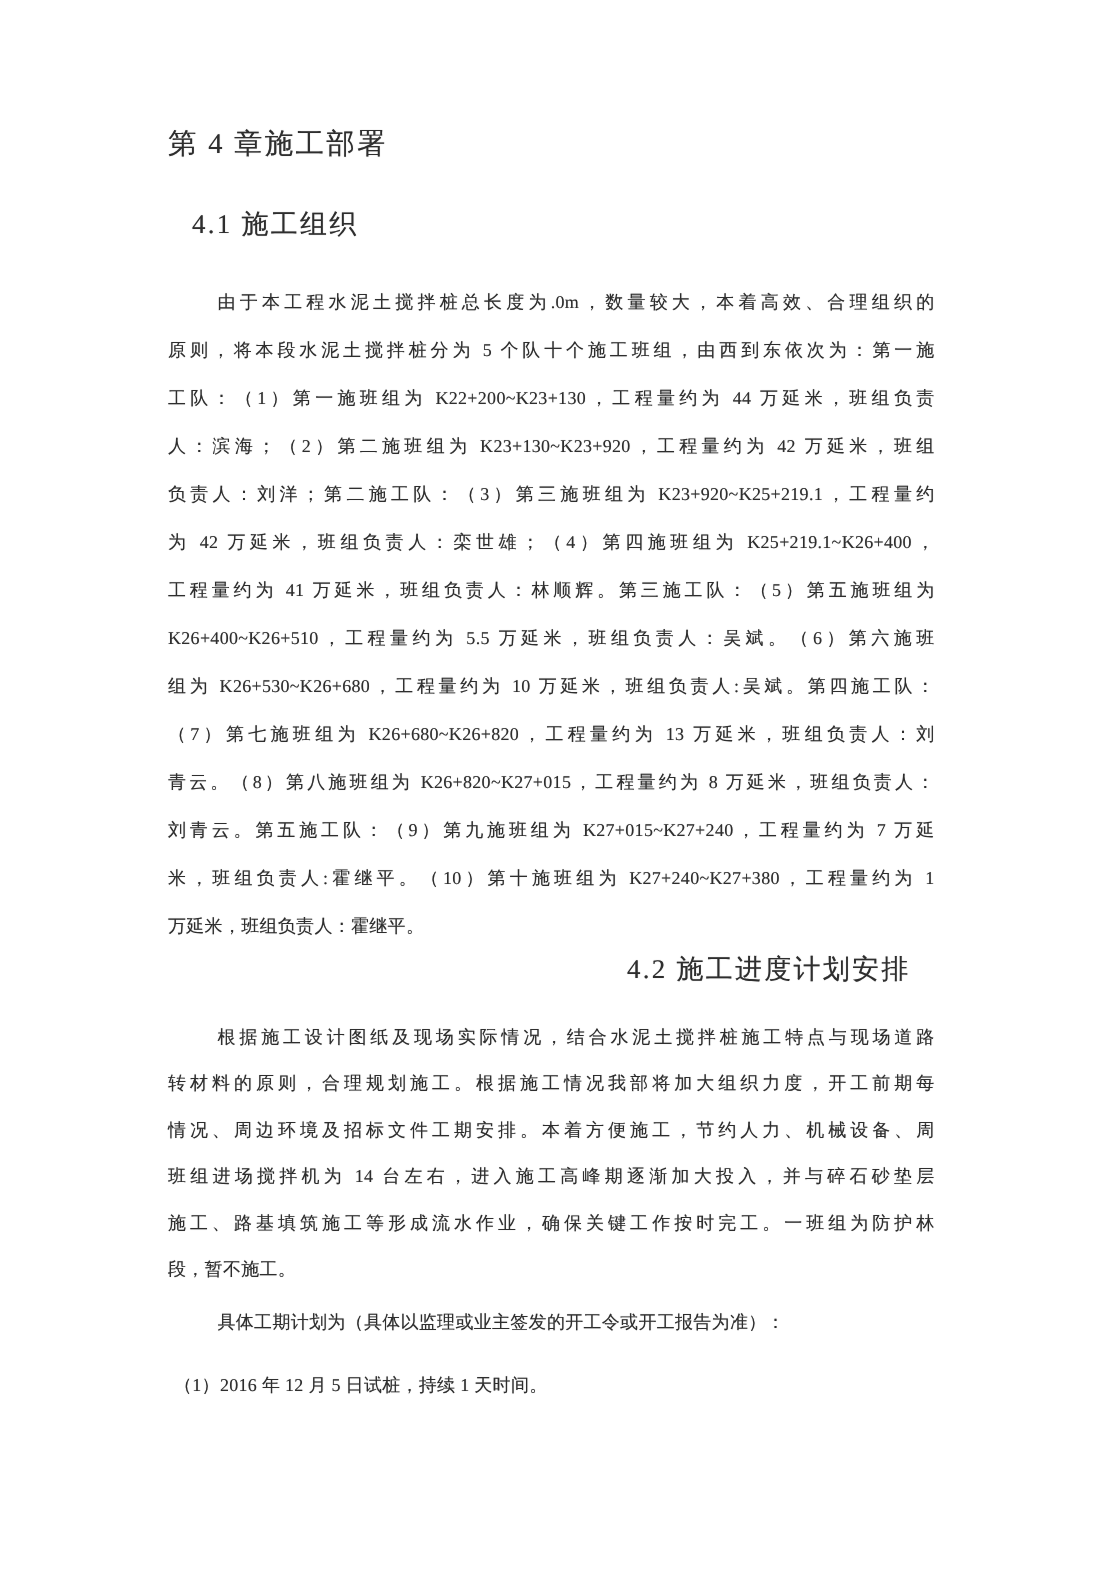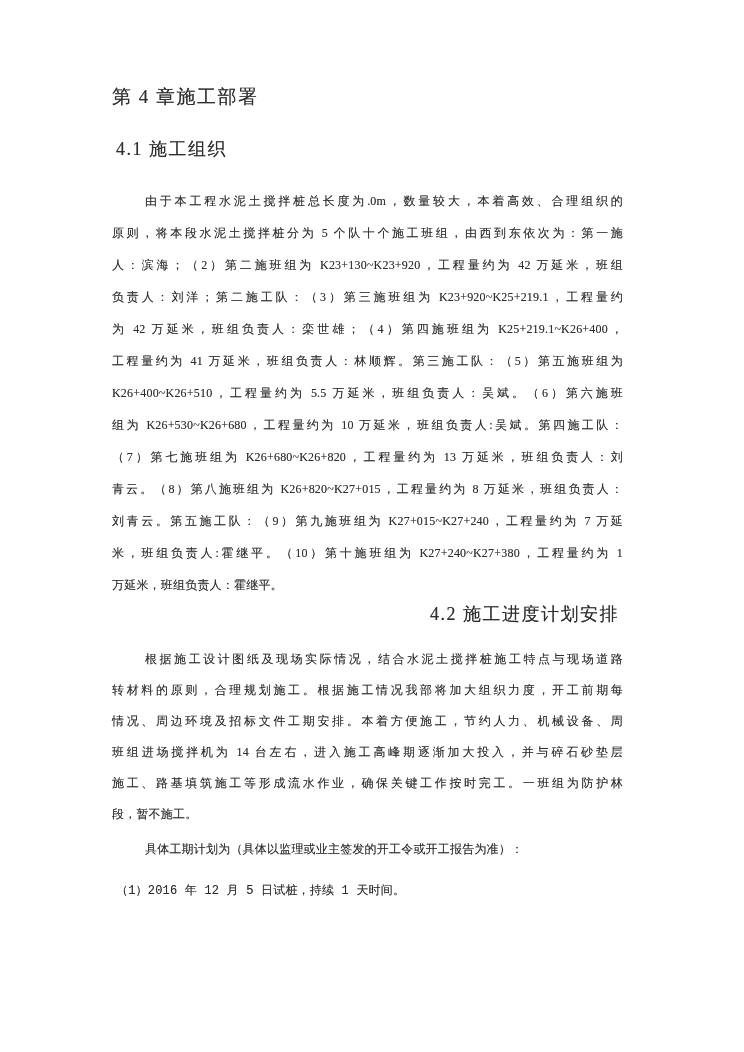--- a/index.html
+++ b/index.html
@@ -23,21 +23,21 @@
   }
   .h1{
     font-size:19px; line-height:26px;
     font-weight:normal; letter-spacing:1.5px;
     margin:0;
     text-shadow:0 0 0.5px rgba(40,40,40,.55);
   }
   .h2{
     font-size:18px; line-height:26px;
     font-weight:normal; letter-spacing:1.5px;
-    margin:4px;
+    margin:16px;
     text-shadow:0 0 0.5px rgba(40,40,40,.55);
   }
   #heading-4-1{ margin-top:26px; }
   #heading-4-2{ margin-top:0;text-align:right; }
   .para{ margin:0; }
   .para .line{
     font-size:12px;
     line-height:32px;
     letter-spacing:0.2px;
     white-space:nowrap;
@@ -45,35 +45,36 @@
     text-align-last:justify;
     text-shadow:0 0 0.5px rgba(40,40,40,.45);
   }
   .para .line:last-child{ text-align-last:left; }
   .para.first-indent .line:first-child{ text-indent:33px; }
   #para-organization{ margin-top:23px; }
   #para-schedule{ margin-top:17px; }
   #para-schedule .line{ line-height:31px; }
   #para-plan-note{ margin-top:4px; }
   #para-plan-note .line{ line-height:31px; }
-  #para-plan-item-1{ margin-top:11px;font-family:Liberation Mono, monospace; }
+  #para-plan-item-1{ margin-top:11px; }
   #para-plan-item-1 .line{ line-height:31px; text-indent:4px; }
 </style>
 </head>
 <body>
 
 <div class="page">
 
   <h1 class="h1">第 4 章施工部署</h1>
 
   <h2 class="h2" id="heading-4-1">4.1 施工组织</h2>
 
   <div class="para first-indent" id="para-organization">
       <div class="line">由于本工程水泥土搅拌桩总长度为.0m，数量较大，本着高效、合理组织的</div>
       <div class="line">原则，将本段水泥土搅拌桩分为 5 个队十个施工班组，由西到东依次为：第一施</div>
+      <div class="line">工队：（1）第一施班组为 K22+200~K23+130，工程量约为 44 万延米，班组负责</div>
       <div class="line">人：滨海；（2）第二施班组为 K23+130~K23+920，工程量约为 42 万延米，班组</div>
       <div class="line">负责人：刘洋；第二施工队：（3）第三施班组为 K23+920~K25+219.1，工程量约</div>
       <div class="line">为 42 万延米，班组负责人：栾世雄；（4）第四施班组为 K25+219.1~K26+400，</div>
       <div class="line">工程量约为 41 万延米，班组负责人：林顺辉。第三施工队：（5）第五施班组为</div>
       <div class="line">K26+400~K26+510，工程量约为 5.5 万延米，班组负责人：吴斌。（6）第六施班</div>
       <div class="line">组为 K26+530~K26+680，工程量约为 10 万延米，班组负责人:吴斌。第四施工队：</div>
       <div class="line">（7）第七施班组为 K26+680~K26+820，工程量约为 13 万延米，班组负责人：刘</div>
       <div class="line">青云。（8）第八施班组为 K26+820~K27+015，工程量约为 8 万延米，班组负责人：</div>
       <div class="line">刘青云。第五施工队：（9）第九施班组为 K27+015~K27+240，工程量约为 7 万延</div>
       <div class="line">米，班组负责人:霍继平。（10）第十施班组为 K27+240~K27+380，工程量约为 1</div>

